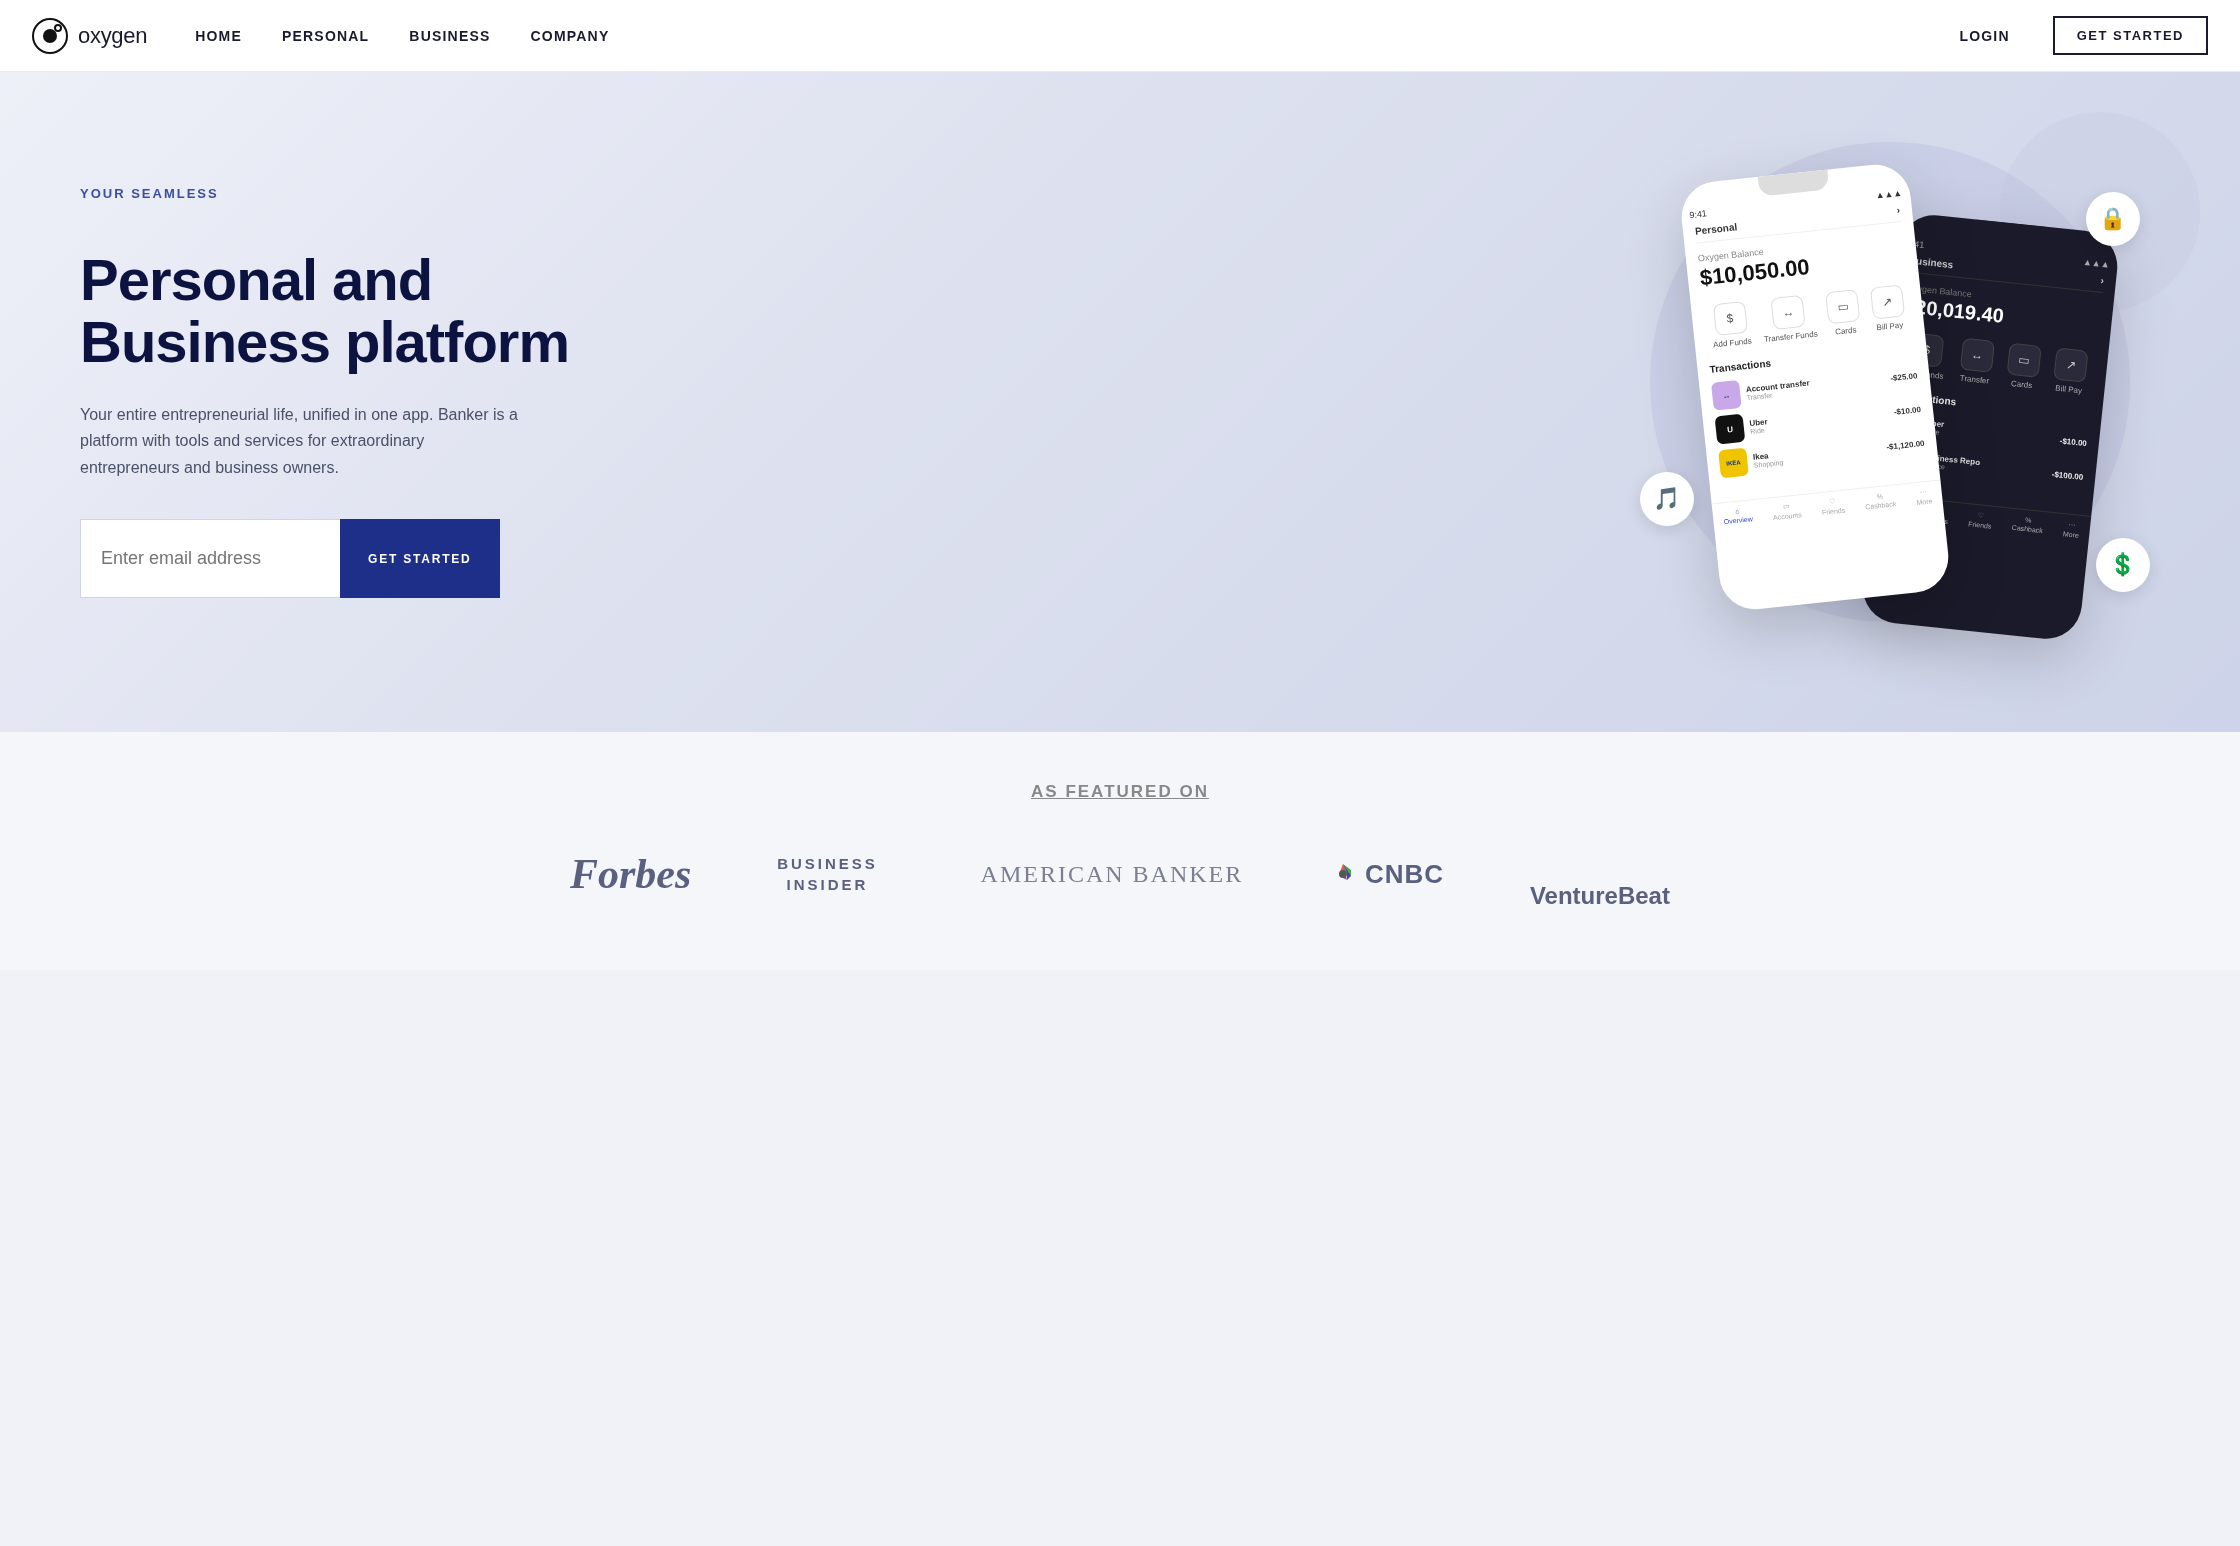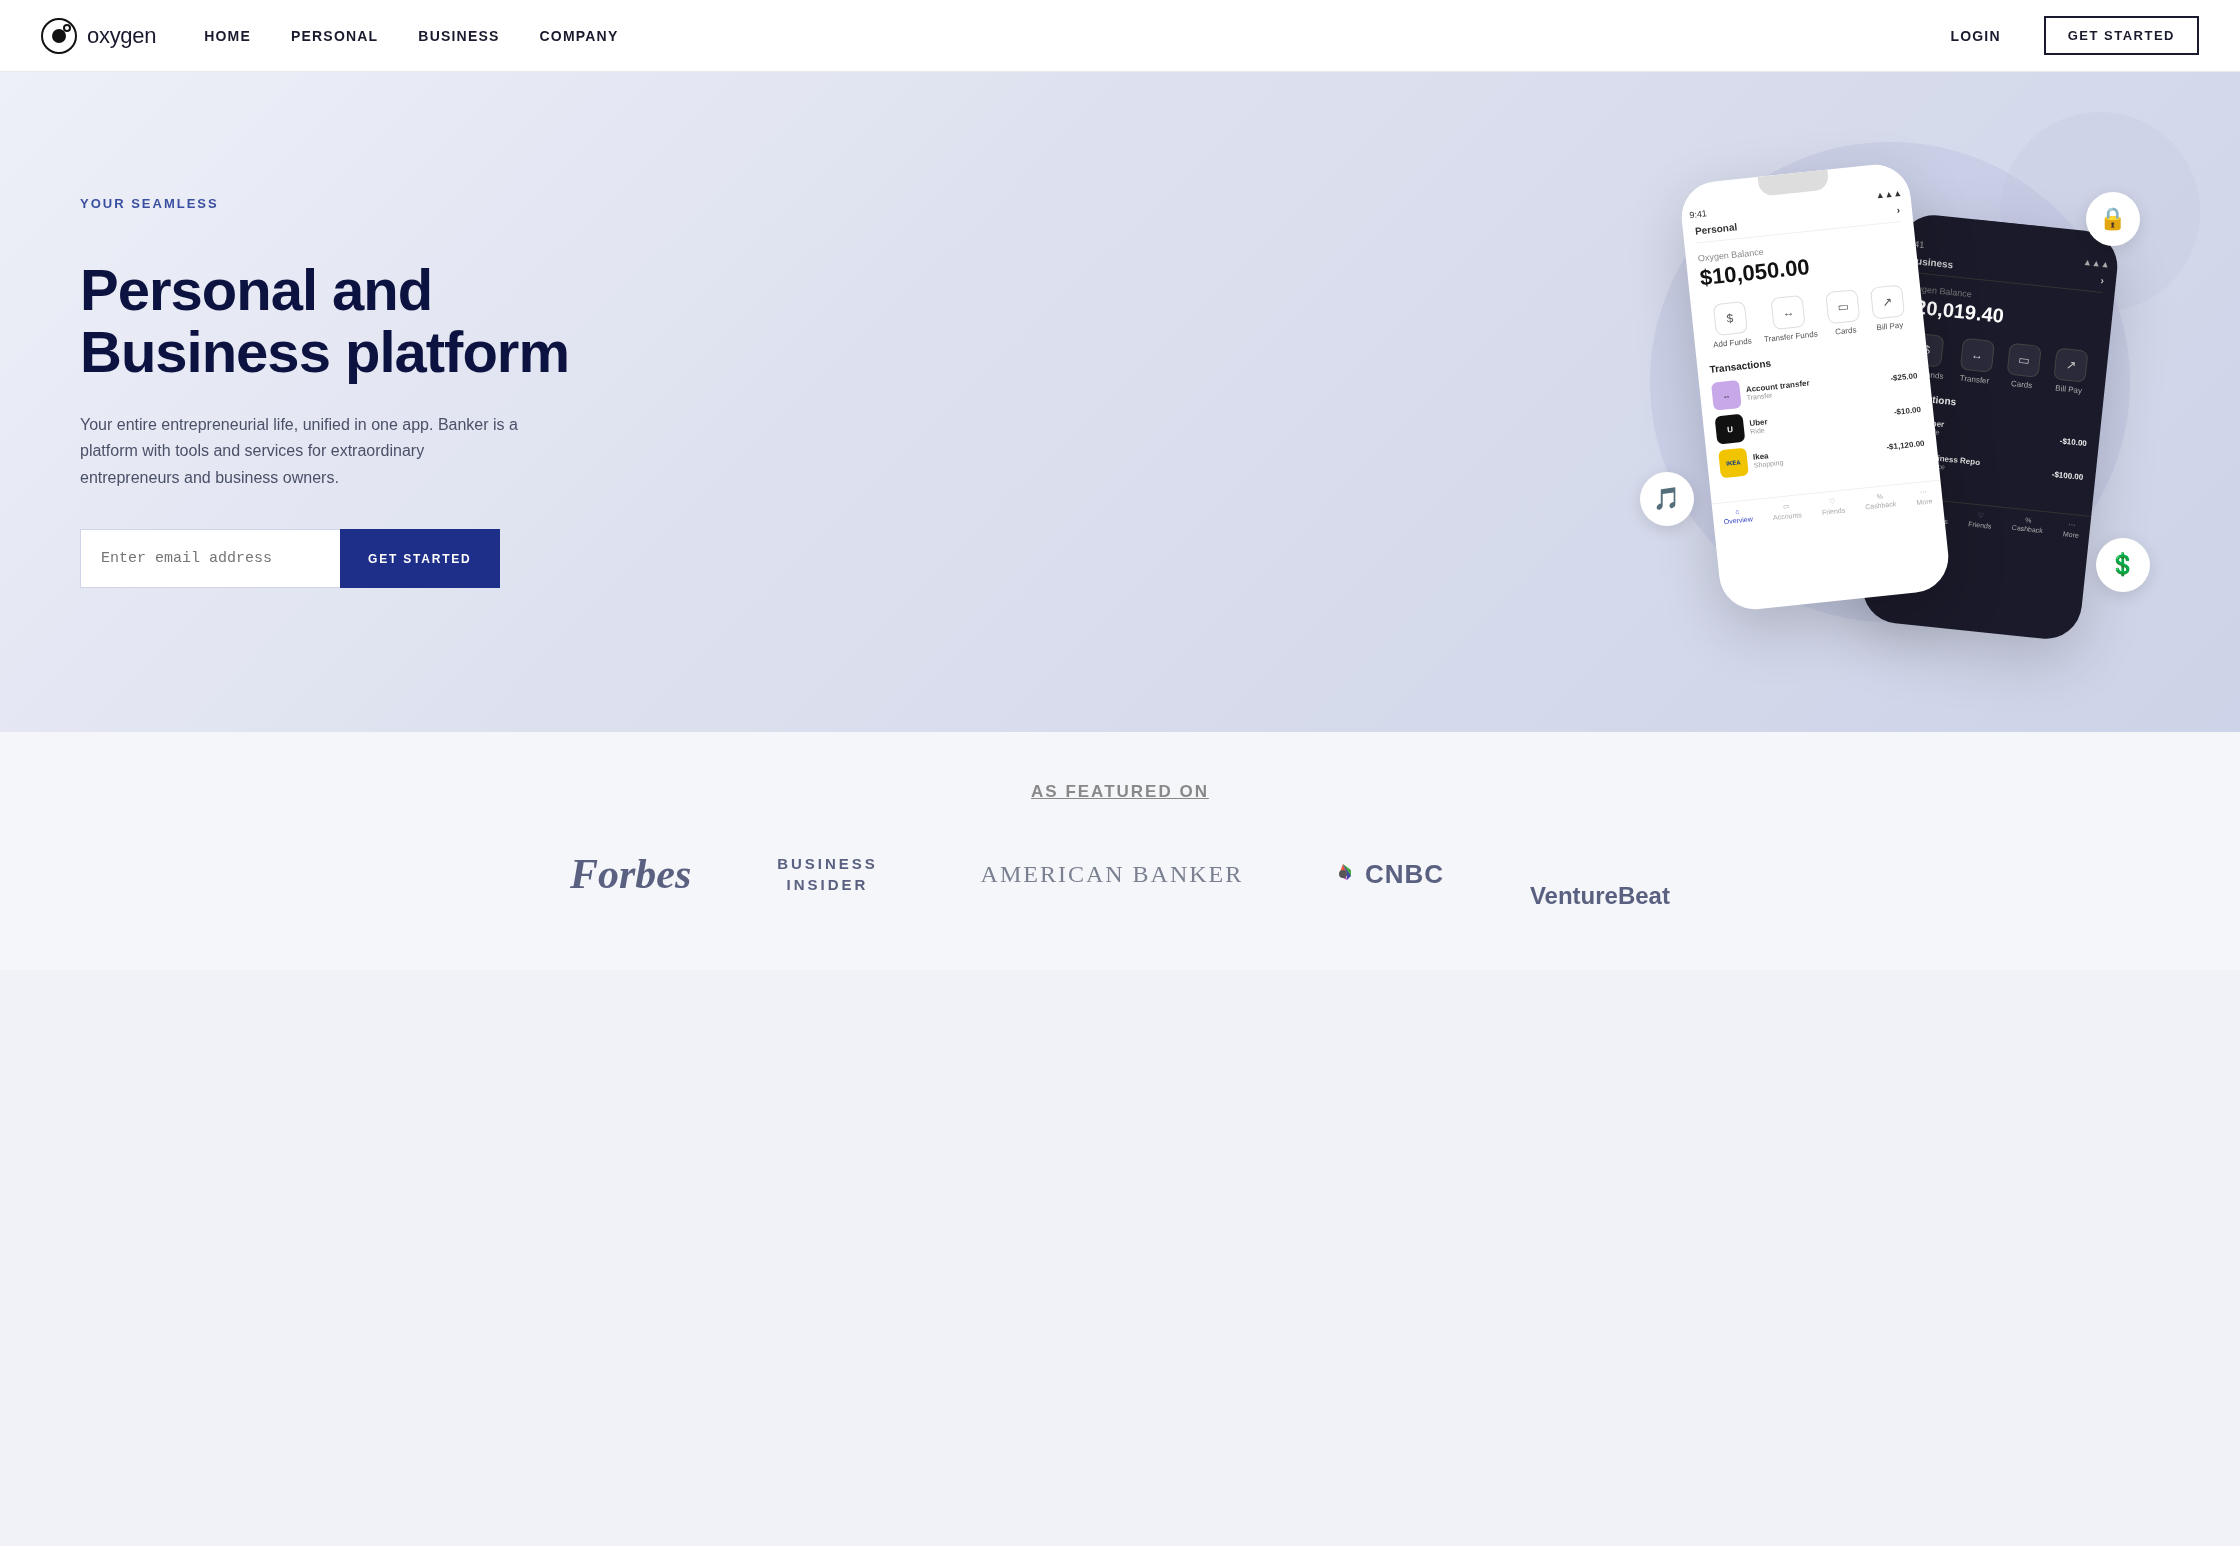--- a/index.html
+++ b/index.html
@@ -9,21 +9,21 @@
       min-height: 100vh;
       overflow-x: hidden;
     }
 
     
     .navbar {
       background: #ffffff;
       display: flex;
       align-items: center;
       justify-content: space-between;
-      padding: 0 41px;
+      padding: 0 32px;
       height: 72px;
       border-bottom: 1px solid #e8eaf0;
       position: relative;
       z-index: 10;
     }
     .navbar-left {
       display: flex;
       align-items: center;
       gap: 48px;
     }
@@ -123,28 +123,27 @@
       margin-bottom: 38px;
       max-width: 440px;
     }
     .hero-cta {
       display: flex;
       gap: 0;
     }
     .email-input {
       flex: 1;
       max-width: 260px;
-      padding: 20px 20px;
+      padding: 28px 20px;
       border: 1px solid #d0d4e8;
       border-right: none;
-      font-size: 15px;
+      font-size: 18px;
       color: #888;
       background: #fff;
       outline: none;
-      font-family: Liberation Mono, monospace;
     }
     .get-started-btn {
       padding: 16px 28px;
       background: #1e2f8a;
       color: #fff;
       font-size: 12px;
       font-weight: 700;
       letter-spacing: 1.8px;
       text-transform: uppercase;
       border: none;

